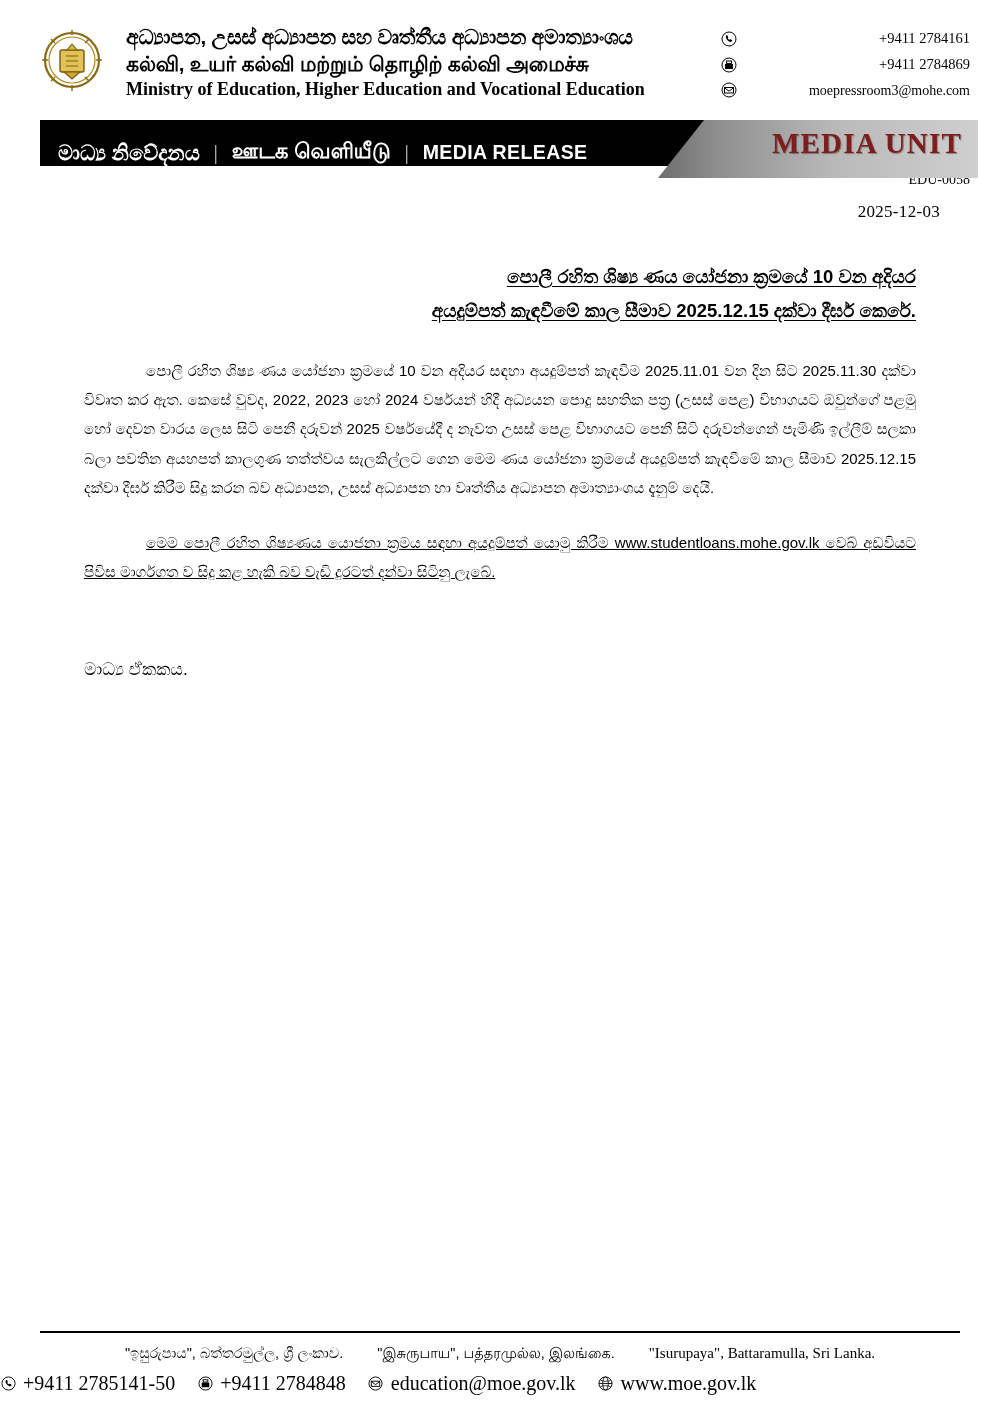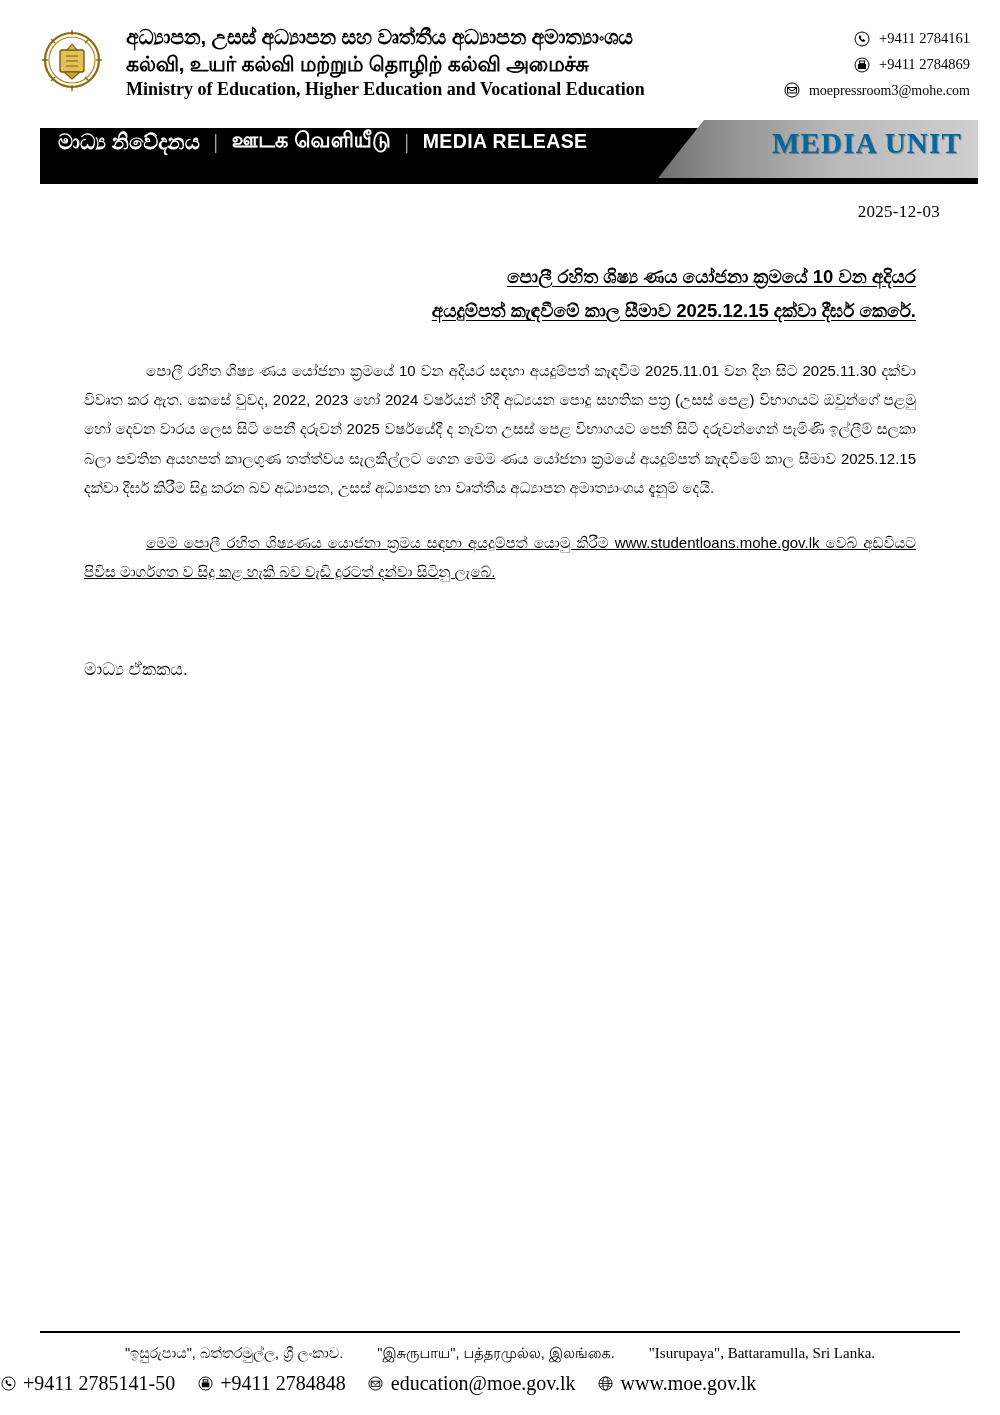--- a/index.html
+++ b/index.html
@@ -72,21 +72,21 @@
   }
 
   .contact-block {
     flex: 0 0 250px;
     padding-top: 6px;
     padding-right: 4px;
   }
   .contact-row {
     display: flex;
     align-items: center;
-    justify-content: flex-end;
+    justify-content: space-between;
     font-size: 14.5px;
     line-height: 1.5;
     margin-bottom: 4px;
     white-space: nowrap;
   }
   .contact-row .ci {
     width: 17px;
     height: 17px;
     flex: 0 0 17px;
     margin-right: 8px;
@@ -101,25 +101,24 @@
   .bar-wrap {
     position: relative;
     height: 56px;
     margin: 4px 0 0 0;
   }
   .bar-black {
     position: absolute;
     left: 40px;
     right: 22px;
     top: 0;
-    height: 56px;
+    height: 46px;
     background: #000000;
     display: flex;
-    align-items: flex-start;
-    margin-top: 8px;
+    align-items: flex-end;
   }
   .bar-left {
     display: flex;
     align-items: center;
     color: #ffffff;
     padding-left: 18px;
     gap: 14px;
   }
   .bar-si {
     font-family: "Liberation Sans", sans-serif;
@@ -158,21 +157,21 @@
     clip-path: polygon(46px 0, 100% 0, 100% 100%, 0 100%);
   }
   .media-unit .mu-text {
     position: absolute;
     right: 16px;
     top: 7px;
     font-family: "Liberation Serif", serif;
     font-weight: bold;
     font-size: 29px;
     letter-spacing: 1.2px;
-    color: #0369a1;
+    color: #7f1d1d;
     text-shadow: 1px 1px 1px rgba(0,0,0,0.35);
   }
 
   .ref-no {
     text-align: right;
     padding-right: 30px;
     font-size: 14px;
     font-family: "Liberation Serif", serif;
     margin-top: -4px;
   }

